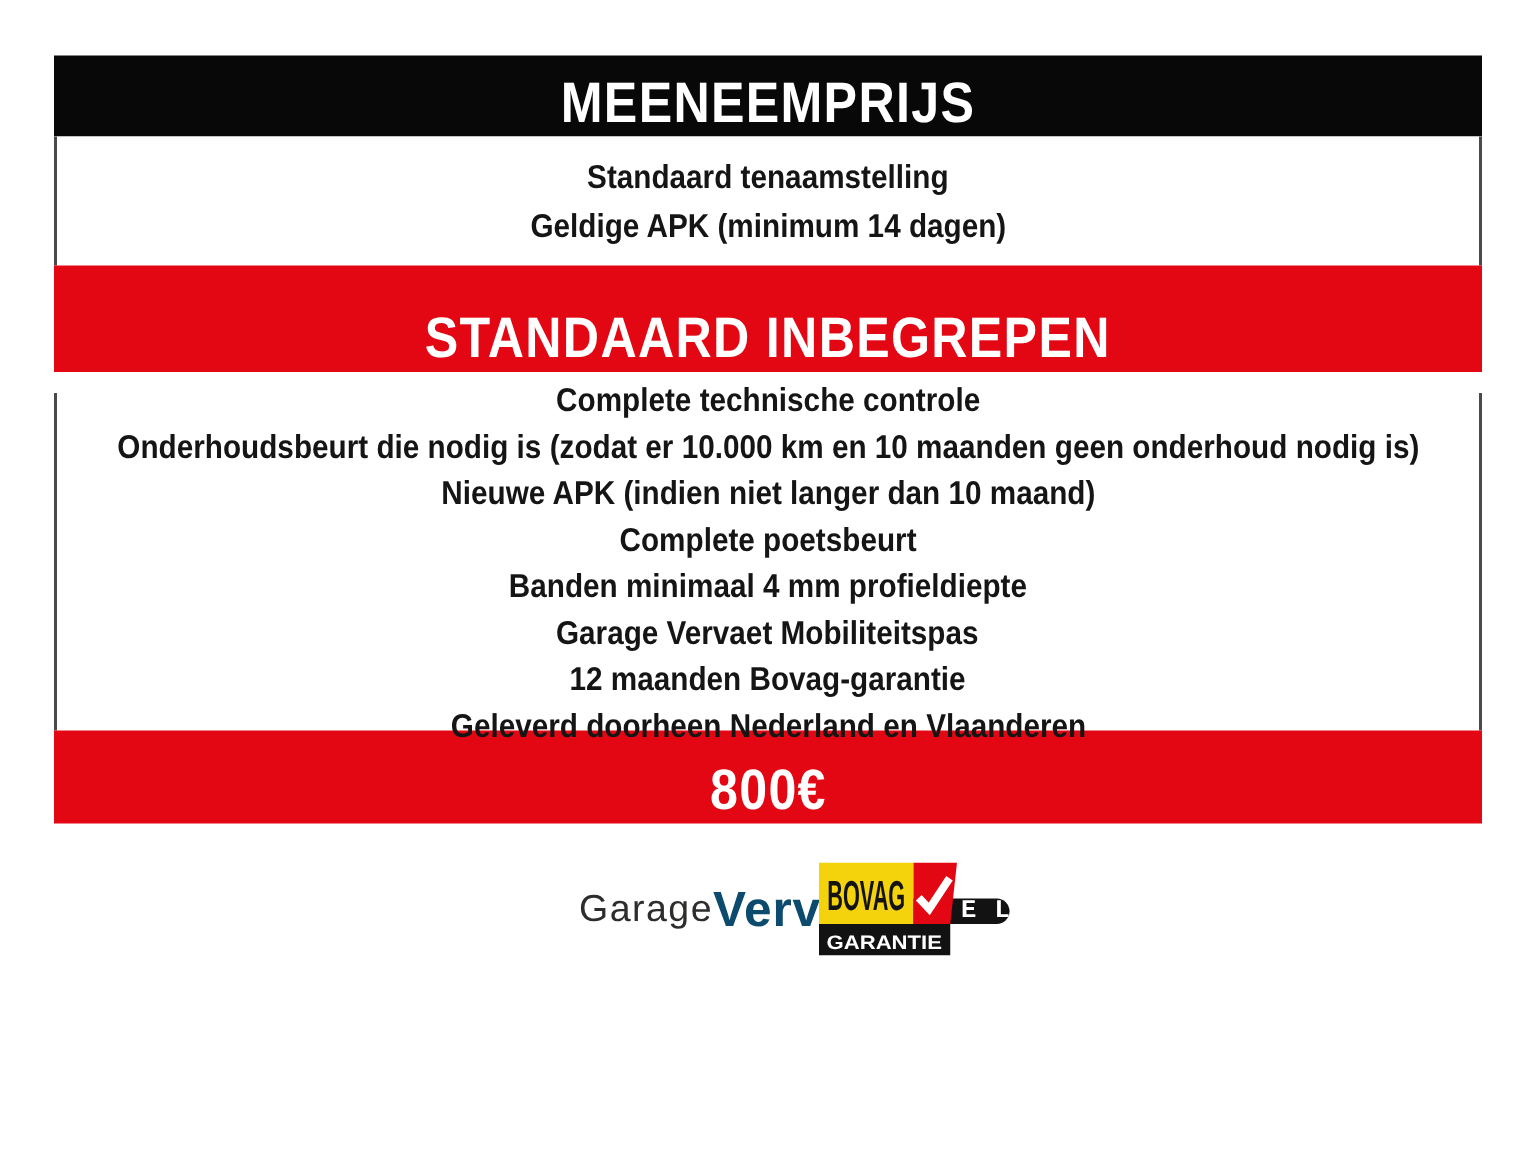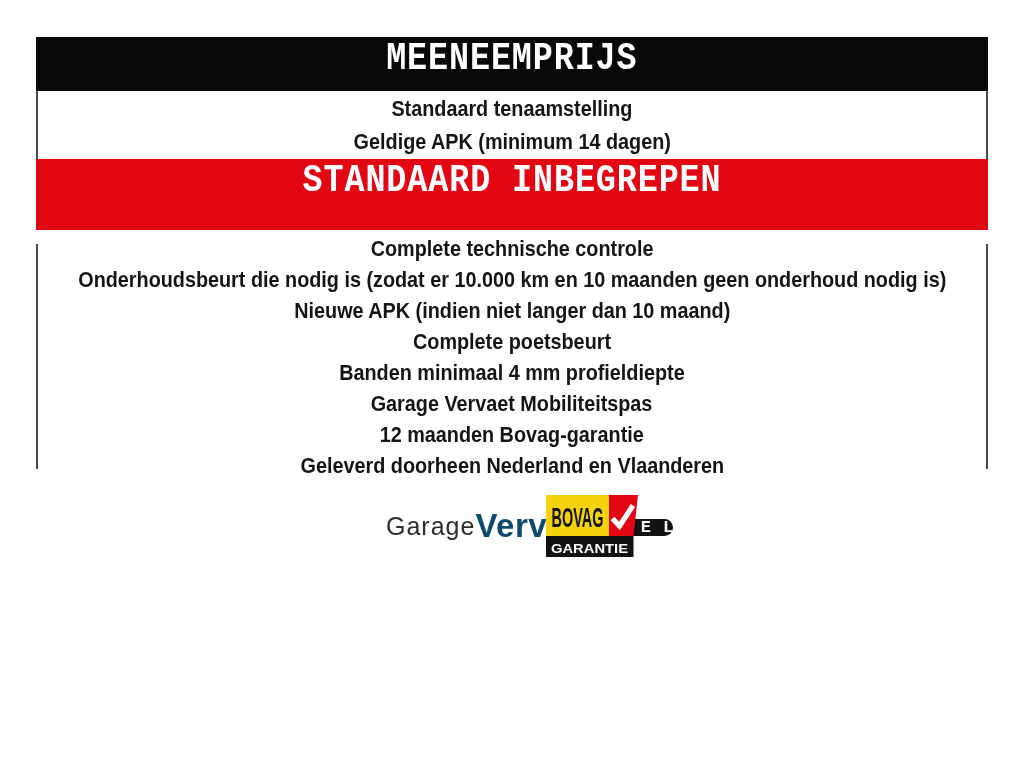--- a/index.html
+++ b/index.html
@@ -12,23 +12,22 @@
   .poster {
     position: absolute;
     left: 36px;
     top: 37px;
     width: 952px;
   }
   
   .bar {
     width: 100%;
     display: flex;
-    align-items: flex-start;
+    align-items: flex-end;
     justify-content: center;
-    font-family: Liberation Mono, monospace;
   }
   .bar-black { background: #080808; }
   .bar-red   { background: #e30613; }
   .bar-title {
     color: #ffffff;
     font-size: 38px;
     font-weight: 700;
     letter-spacing: 1px;
     transform: scaleX(0.88);
     transform-origin: center;
@@ -42,21 +41,21 @@
   .panel-body {
     width: 100%;
     background: #ffffff;
     border-left: 2px solid #4a4a4a;
     border-right: 2px solid #4a4a4a;
     display: flex;
     flex-direction: column;
     align-items: center;
     justify-content: center;
   }
-  .body-one { height: 68px; }
+  .body-one { height: 86px; }
   .body-two { height: 225px; }
   .line {
     color: #151515;
     font-size: 22px;
     font-weight: 700;
     white-space: nowrap;
     transform: scaleX(0.9);
     transform-origin: center;
   }
   .body-one .line { line-height: 33px; }
@@ -136,20 +135,23 @@
     <div class="panel-body body-two">
       <div class="line">Complete technische controle</div>
       <div class="line">Onderhoudsbeurt die nodig is (zodat er 10.000 km en 10 maanden geen onderhoud nodig is)</div>
       <div class="line">Nieuwe APK (indien niet langer dan 10 maand)</div>
       <div class="line">Complete poetsbeurt</div>
       <div class="line">Banden minimaal 4 mm profieldiepte</div>
       <div class="line">Garage Vervaet Mobiliteitspas</div>
       <div class="line">12 maanden Bovag-garantie</div>
       <div class="line">Geleverd doorheen Nederland en Vlaanderen</div>
     </div>
+    <div class="bar bar-red h-price">
+      <span class="bar-title">800€</span>
+    </div>
   </section>
 
   <div class="logos">
 
     <div class="vervaet-logo">
       <div class="vv-garage">Garage</div>
       <div class="vv-name">Vervaet</div>
       <div class="vv-badge">
         <span>AXEL</span>
       </div>

